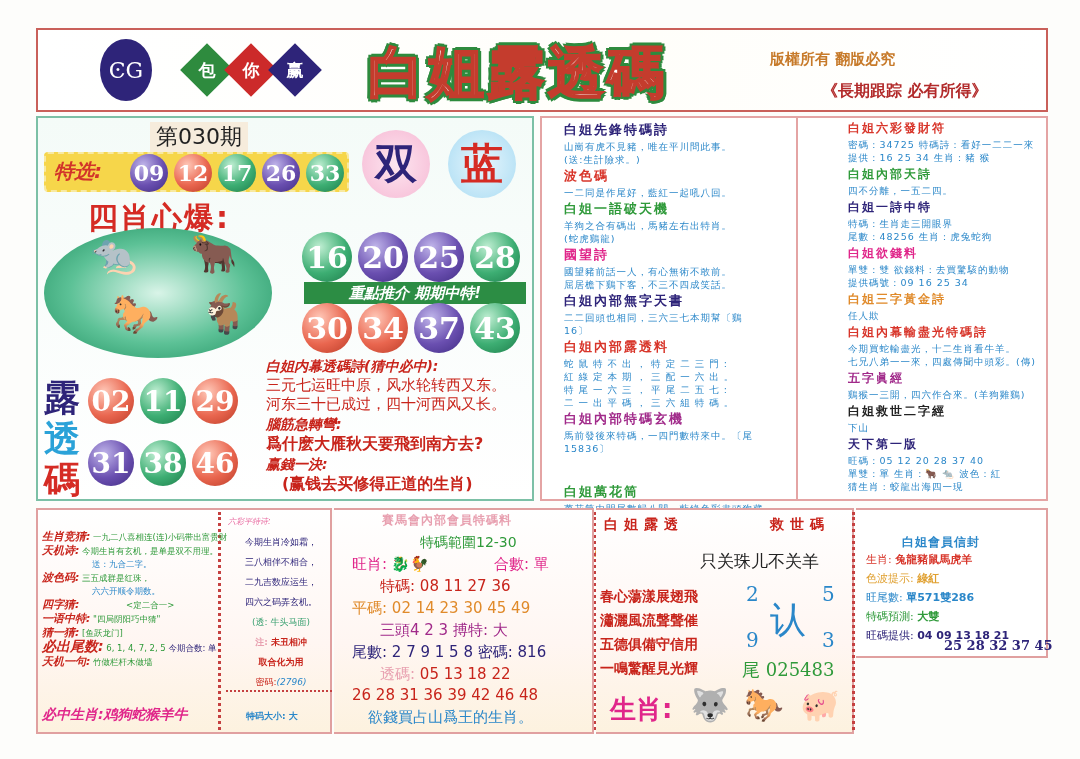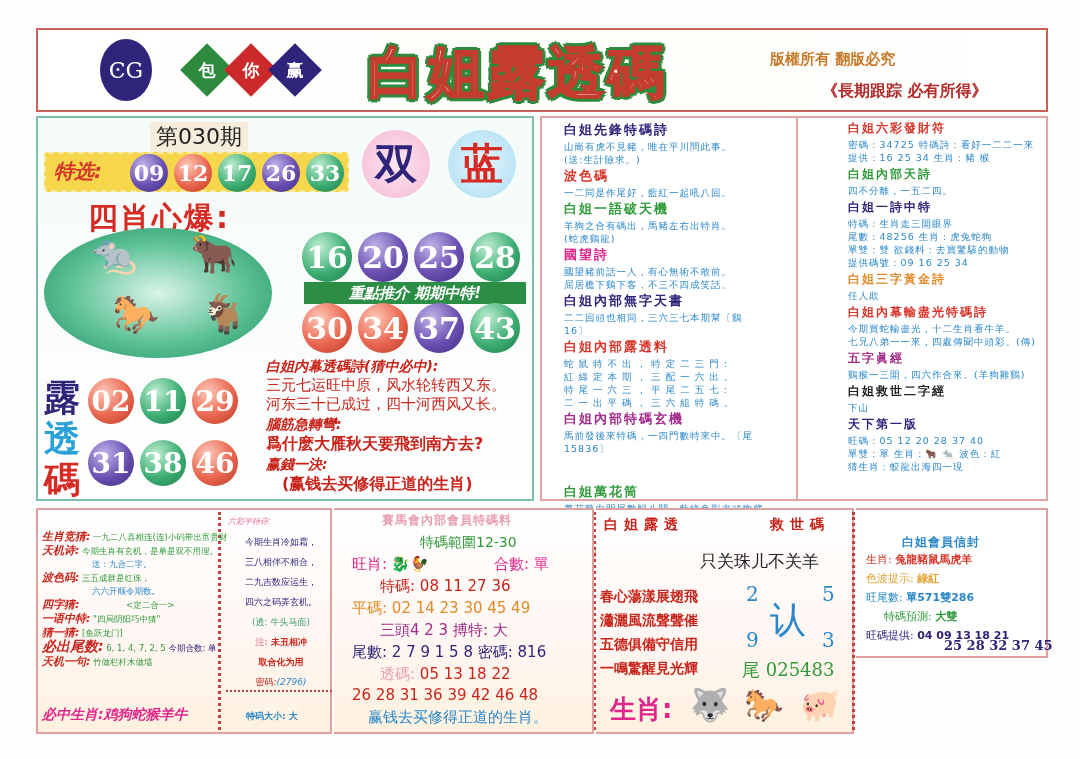--- a/index.html
+++ b/index.html
@@ -135,20 +135,21 @@
 <div class="abs panel-right"></div>
 <div class="abs" style="left:848px;top:118px;width:198px" id="right-list">
     <div class="h" style="color: rgb(216, 53, 42); font-size: 12px;">白姐六彩發財符</div>
     <div class="t">密碼：34725 特碼詩：看好一二二一來</div>
     <div class="t">提供：16 25 34  生肖：豬 猴</div>
     <div class="h" style="color: rgb(47, 154, 58); font-size: 12px;">白姐內部天詩</div>
     <div class="t">四不分離，一五二四。</div>
     <div class="h" style="color: rgb(46, 36, 121); font-size: 12px;">白姐一詩中特</div>
     <div class="t">特碼：生肖走三開眼界</div>
     <div class="t">尾數：48256 生肖：虎兔蛇狗</div>
+    <div class="h" style="color: rgb(224, 38, 138); font-size: 12px;">白姐欲錢料</div>
     <div class="t">單雙：雙 欲錢料：去買驚駭的動物</div>
     <div class="t">提供碼號：09 16 25 34</div>
     <div class="h" style="color: rgb(224, 138, 42); font-size: 12px;">白姐三字黃金詩</div>
     <div class="t">任人欺</div>
     <div class="h" style="color: rgb(216, 53, 42); font-size: 12px;">白姐內幕輸盡光特碼詩</div>
     <div class="t">今期買蛇輸盡光，十二生肖看牛羊。</div>
     <div class="t">七兄八弟一一來，四處傳聞中頭彩。(傳)</div>
     <div class="h" style="color: rgb(161, 42, 138); font-size: 12px;">五字眞經</div>
     <div class="t">鷄猴一三開，四六作合來。(羊狗雞鷄)</div>
     <div class="h" style="color: rgb(34, 34, 34); font-size: 12px;">白姐救世二字經</div>
@@ -194,21 +195,21 @@
 <div class="abs" style="left:382px;top:512px;font-size:12px;color:#e8a0b0;font-weight:bold;letter-spacing:1px">賽馬會內部會員特碼料</div>
 <div class="abs" style="left:420px;top:534px;font-size:14px;color:#2f9a3a">特碼範圍12-30</div>
 <div class="abs" style="left:352px;top:555px;font-size:15px;color:#e0268a"><span>旺肖:</span> <span>🐉</span><span>🐓</span></div>
 <div class="abs" style="left:494px;top:555px;font-size:15px;color:#e0268a"><span>合數:</span> <span>單</span></div>
 <div class="abs" style="left:380px;top:577px;font-size:15px;color:#c8241b"><span>特碼:</span> <span>08 11 27 36</span></div>
 <div class="abs" style="left:352px;top:599px;font-size:15px;color:#e08a2a"><span>平碼:</span> <span>02 14 23 30 45 49</span></div>
 <div class="abs" style="left:380px;top:621px;font-size:15px;color:#a12a8a"><span>三頭4 2 3</span> <span>搏特:</span> <span>大</span></div>
 <div class="abs" style="left:352px;top:643px;font-size:15px;color:#2e2479"><span>尾數:</span> <span>2 7 9 1 5 8</span> <span>密碼:</span> <span>816</span></div>
 <div class="abs" style="left:380px;top:665px;font-size:15px;color:#c8241b"><span style="color:#e8a0b0">透碼:</span> <span>05 13 18 22</span></div>
 <div class="abs" style="left:352px;top:686px;font-size:15px;color:#c8241b">26 28 31 36 39 42 46 48</div>
-<div class="abs" style="left:368px;top:708px;font-size:15px;color:#2a87c9">赢钱去买修得正道的生肖。</div>
+<div class="abs" style="left:368px;top:708px;font-size:15px;color:#2a87c9">欲錢買占山爲王的生肖。</div>
 
 <div class="abs bottom-box" style="left:596px;top:508px;width:258px;height:226px;border-left:none"></div>
 <div class="abs" style="left:852px;top:512px;height:218px;border-left:3px dotted #c54040"></div>
 <div class="abs" style="left:604px;top:516px;font-size:14px;color:#c8241b;letter-spacing:6px;font-weight:bold">白姐露透</div>
 <div class="abs" style="left:770px;top:516px;font-size:14px;color:#c8241b;letter-spacing:6px;font-weight:bold">救世碼</div>
 <div class="abs" style="left:700px;top:550px;font-size:17px;color:#222">只关珠儿不关羊</div>
 <div class="abs lines" style="left:600px;top:584px;font-size:14px;color:#c8241b;line-height:24px;font-weight:bold">
   <div>春心蕩漾展翅飛</div>
   <div>瀟灑風流聲聲催</div>
   <div>五德俱備守信用</div>
@@ -224,16 +225,16 @@
 <div class="abs" style="left:690px;top:686px;font-size:32px">🐺</div>
 <div class="abs" style="left:744px;top:686px;font-size:32px">🐎</div>
 <div class="abs" style="left:800px;top:686px;font-size:32px">🐖</div>
 
 <div class="abs" style="left:856px;top:508px;width:192px;height:150px;border:2px solid #e0a0a0;border-left:none;background:#fff"></div>
 <div class="abs" style="left:902px;top:534px;font-size:12px;color:#2a87c9;font-weight:bold;letter-spacing:1px">白姐會員信封</div>
 <div class="abs lines" style="left:866px;top:550px;font-size:11px;line-height:19px" id="b5">
     <div><span style="color: rgb(216, 53, 42);">生肖: </span><span style="color: rgb(216, 53, 42); font-weight: bold;">兔龍豬鼠馬虎羊</span></div>
     <div><span style="color: rgb(224, 160, 48);">色波提示: </span><span style="color: rgb(224, 160, 48); font-weight: bold;">綠紅</span></div>
     <div><span style="color: rgb(42, 135, 201); text-align: center;">旺尾數: </span><span style="color: rgb(42, 135, 201); font-weight: bold;">單571雙286</span></div>
-    <div><span style="color: rgb(47, 154, 58); margin-left: 18px;">特碼預測: </span><span style="color: rgb(47, 154, 58); font-weight: bold;">大雙</span></div>
+    <div><span style="color: rgb(47, 154, 58);">特碼預測: </span><span style="color: rgb(47, 154, 58); font-weight: bold;">大雙</span></div>
     <div><span style="color: rgb(46, 36, 121);">旺碼提供: </span><span style="color: rgb(46, 36, 121); font-weight: bold;">04 09 13 18 21</span></div>
   </div>
 <div class="abs" style="left:944px;top:638px;font-size:13px;color:#2e2479;font-weight:bold;font-family:'DejaVu Serif',serif">25 28 32 37 45</div>
 
 </body></html>

